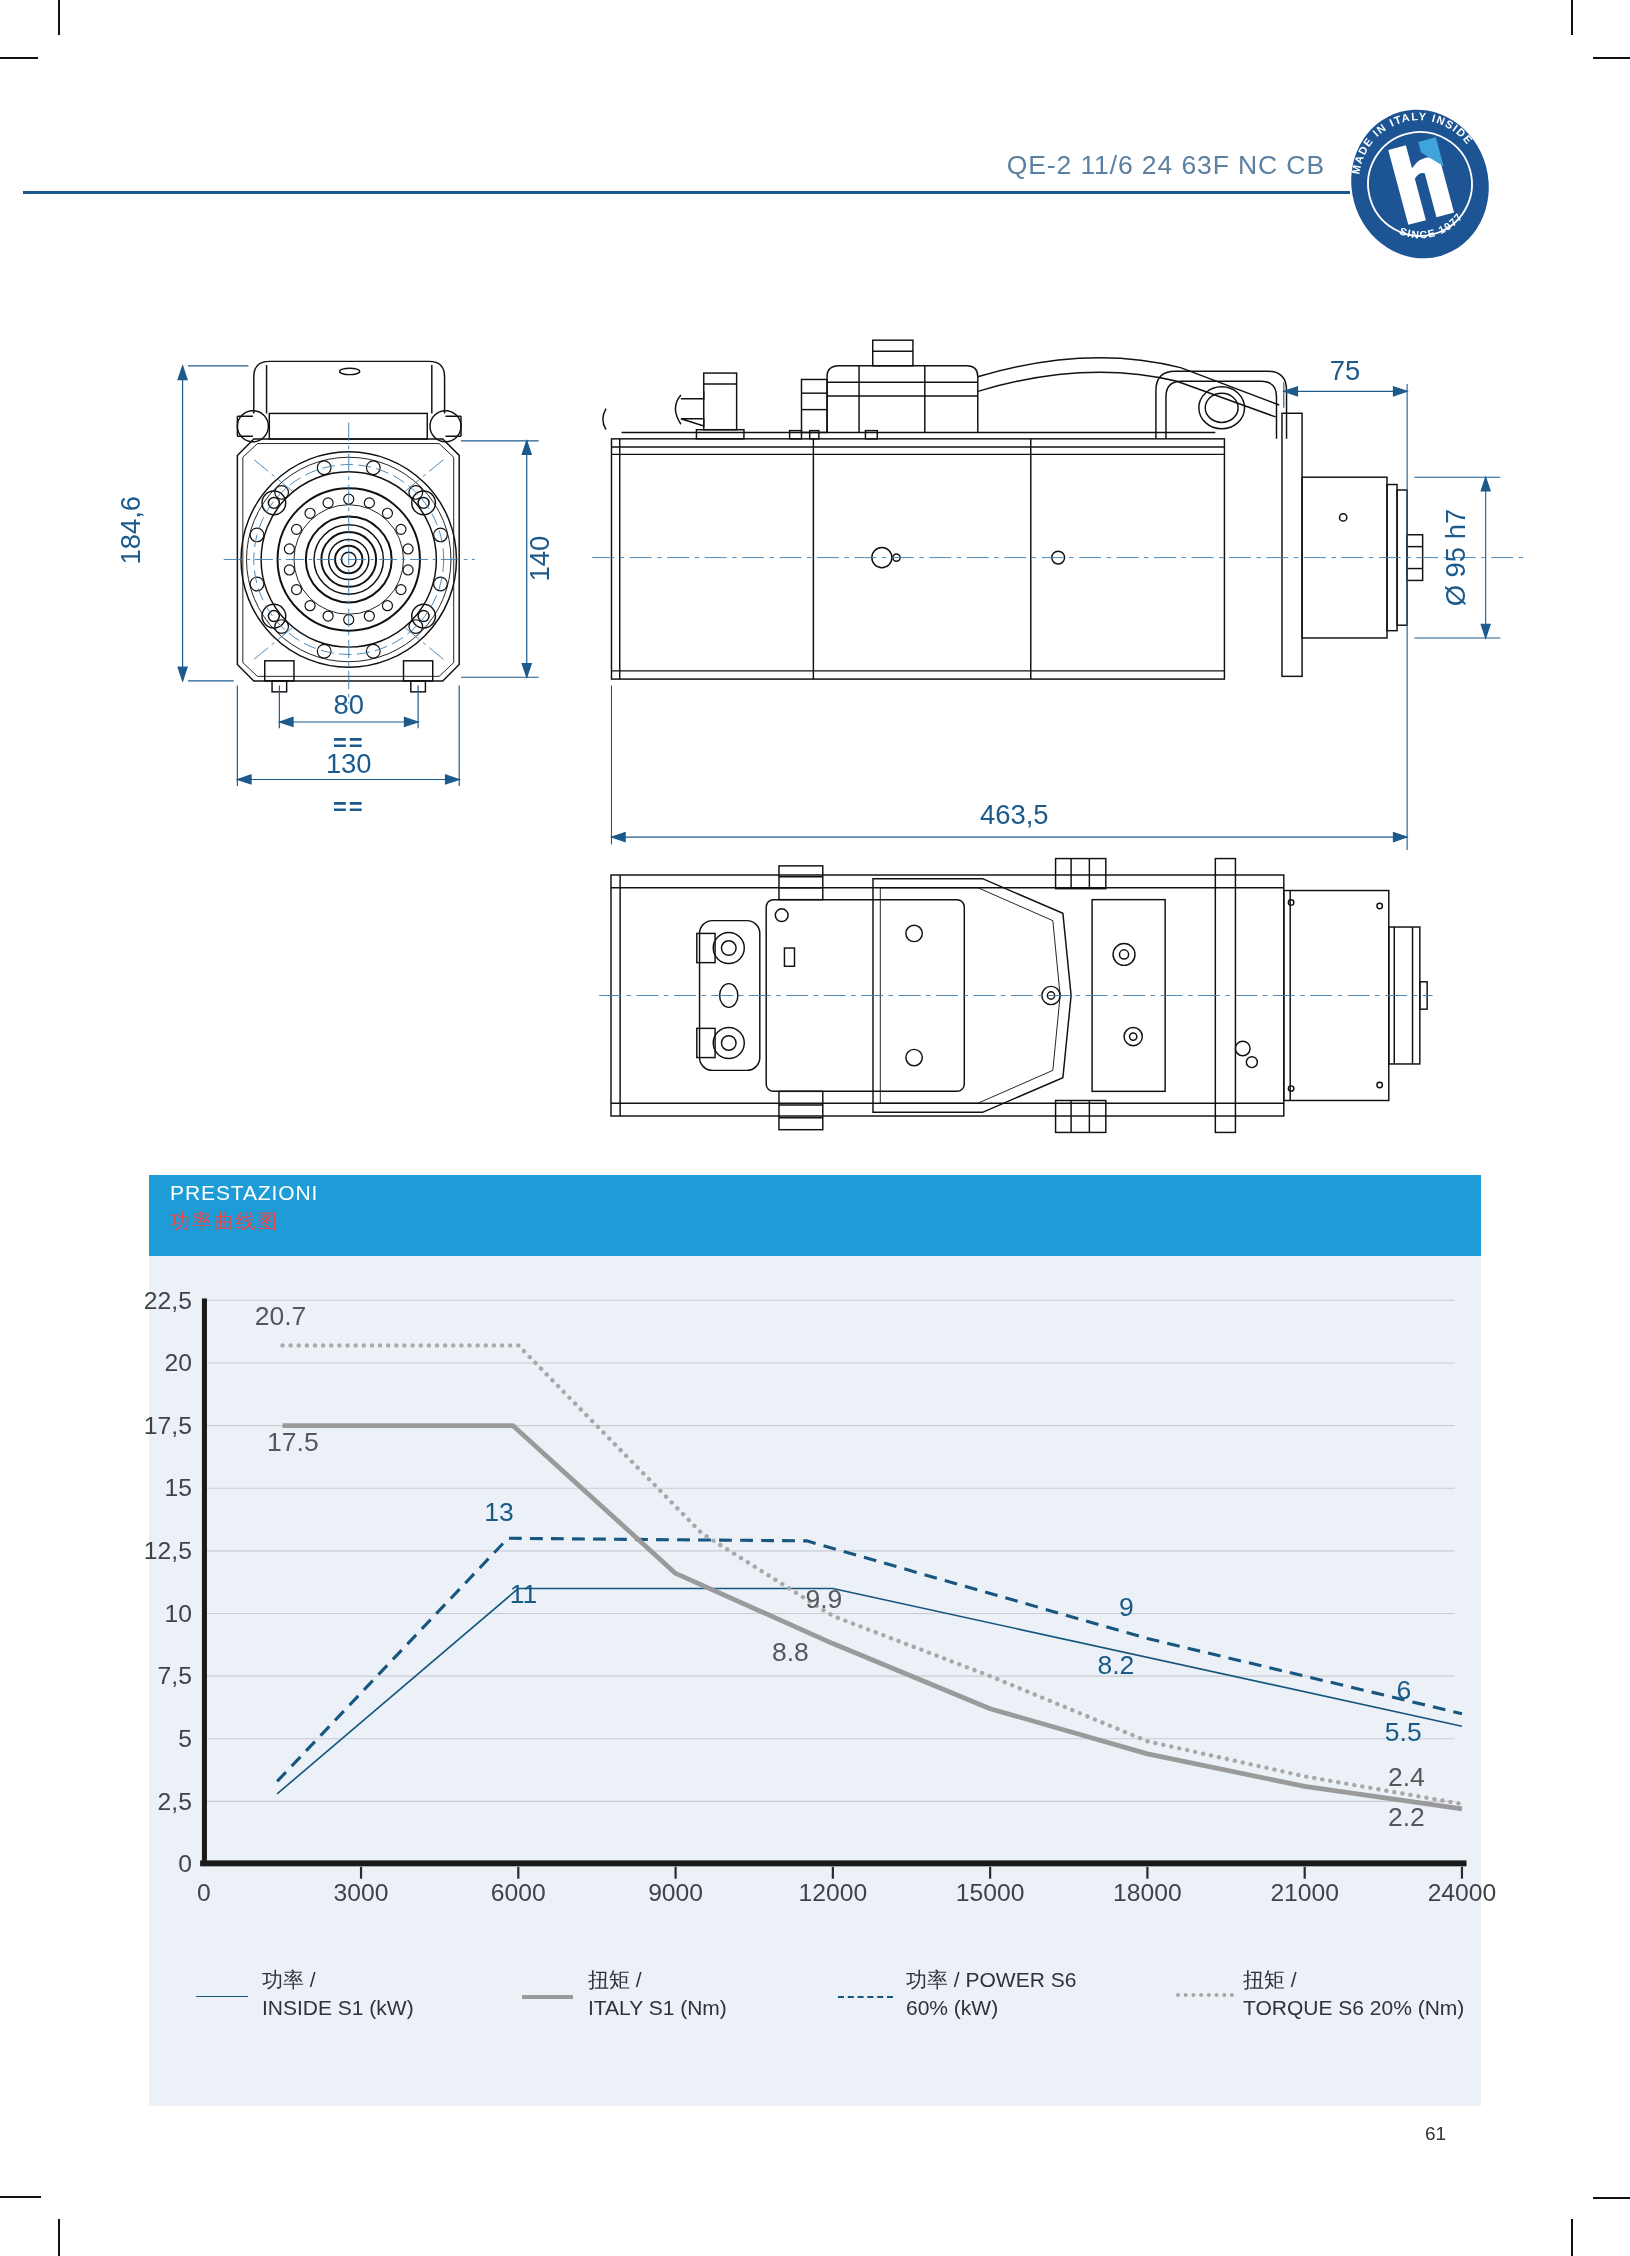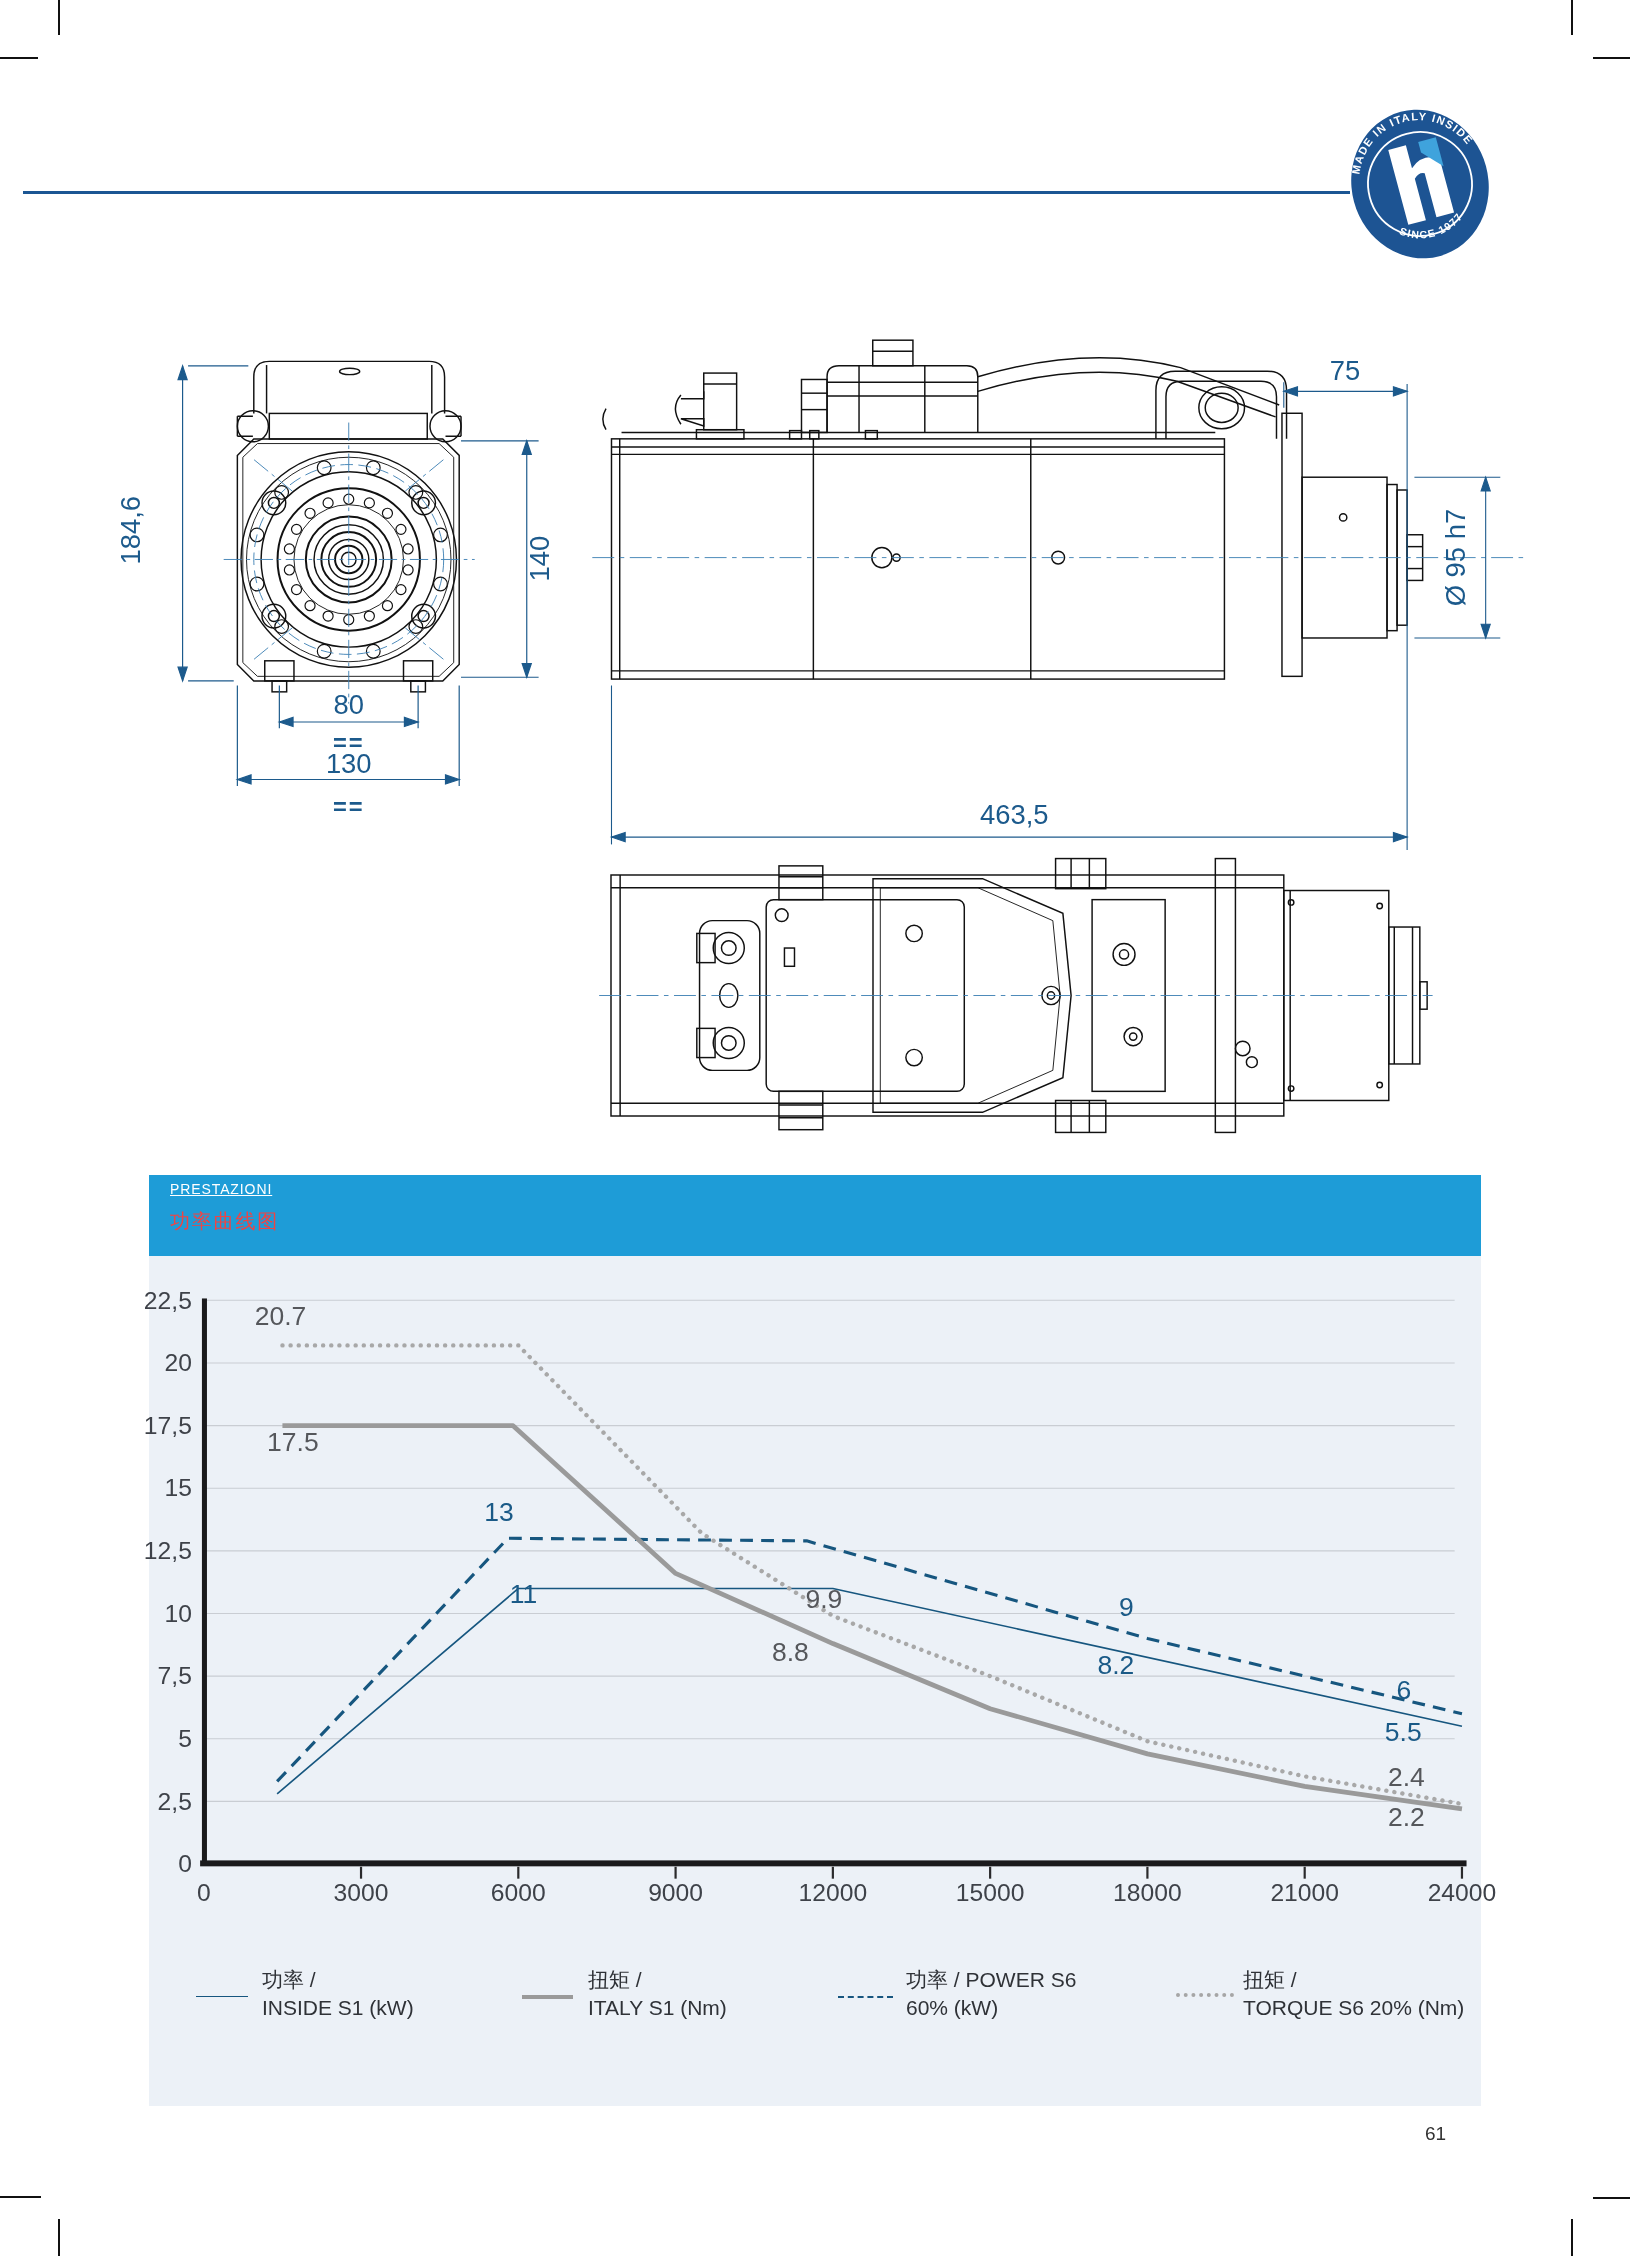--- a/index.html
+++ b/index.html
@@ -6,21 +6,21 @@
   .page{position:relative;width:1631px;height:2257px;background:#ffffff;overflow:hidden;
         font-family:"Liberation Sans", sans-serif;}
   .crop{position:absolute;background:#111;}
   
   .doc-title{position:absolute;left:822px;top:150px;width:503px;text-align:right;
              font-size:26.5px;letter-spacing:0.9px;color:#5C80A1;}
   .head-rule{position:absolute;left:23px;top:191px;width:1327px;height:2.7px;background:#1B5693;}
   
   .chart-bar{position:absolute;left:149px;top:1175px;width:1332px;height:81px;background:#1E9CD7;}
   .chart-bg{position:absolute;left:149px;top:1256px;width:1332px;height:850px;background:#ECF1F7;}
-  .bar-title{position:absolute;left:170px;top:1181px;font-size:14px;color:#ffffff;letter-spacing:0.9px;text-decoration:underline;}
+  .bar-title{position:absolute;left:170px;top:1181px;font-size:21px;color:#ffffff;letter-spacing:0.9px;}
   .bar-sub{position:absolute;left:170px;top:1208px;font-size:20px;color:#ef4444;letter-spacing:1.8px;}
   
   .lg-text{position:absolute;top:1966px;font-size:21px;color:#2F3237;line-height:1.32;}
   .lg-text span{display:block;}
   .sw{position:absolute;}
   .sw-thin {left:196px;top:1996px;width:52px;border-top:1.8px solid #16567F;}
   .sw-thick{left:522px;top:1995px;width:51px;border-top:4.6px solid #9A9A9A;}
   .sw-dash {left:838px;top:1996px;width:55px;border-top:2.7px dashed #16567F;}
   .sw-dot  {left:1176px;top:1993px;width:58px;border-top:4.6px dotted #A6A6A6;}
   .page-num{position:absolute;left:1425px;top:2123px;width:55px;text-align:left;
@@ -37,20 +37,21 @@
 
   <div class="crop" style="left:58px;top:0;width:1.8px;height:35px;"></div>
   <div class="crop" style="left:0;top:57px;width:38px;height:1.8px;"></div>
   <div class="crop" style="left:1571px;top:0;width:1.8px;height:35px;"></div>
   <div class="crop" style="left:1593px;top:57px;width:38px;height:1.8px;"></div>
   <div class="crop" style="left:0;top:2196px;width:41px;height:1.8px;"></div>
   <div class="crop" style="left:58px;top:2219px;width:1.8px;height:38px;"></div>
   <div class="crop" style="left:1593px;top:2197px;width:38px;height:1.8px;"></div>
   <div class="crop" style="left:1571px;top:2219px;width:1.8px;height:38px;"></div>
 
+  <div class="doc-title">QE-2 11/6 24 63F NC CB</div>
   <div class="head-rule"></div>
 
   <svg style="left:1345px;top:102px;" width="150" height="164" viewBox="-82 -90 164 180">
     <g transform="rotate(-15)">
       <ellipse cx="0" cy="0" rx="75" ry="82" fill="#1D5493"></ellipse>
       <circle cx="0" cy="0" r="57" fill="none" stroke="#ffffff" stroke-width="2"></circle>
       <path id="arcTop" d="M -63 18 A 66 68 0 1 1 63 18" fill="none"></path>
       <path id="arcBot" d="M -52 28 A 59 60 0 0 0 52 28" fill="none"></path>
       <text font-size="12" font-weight="bold" fill="#ffffff" letter-spacing="1.5">
         <textPath href="#arcTop" startOffset="50%" text-anchor="middle">MADE IN ITALY INSIDE</textPath>

